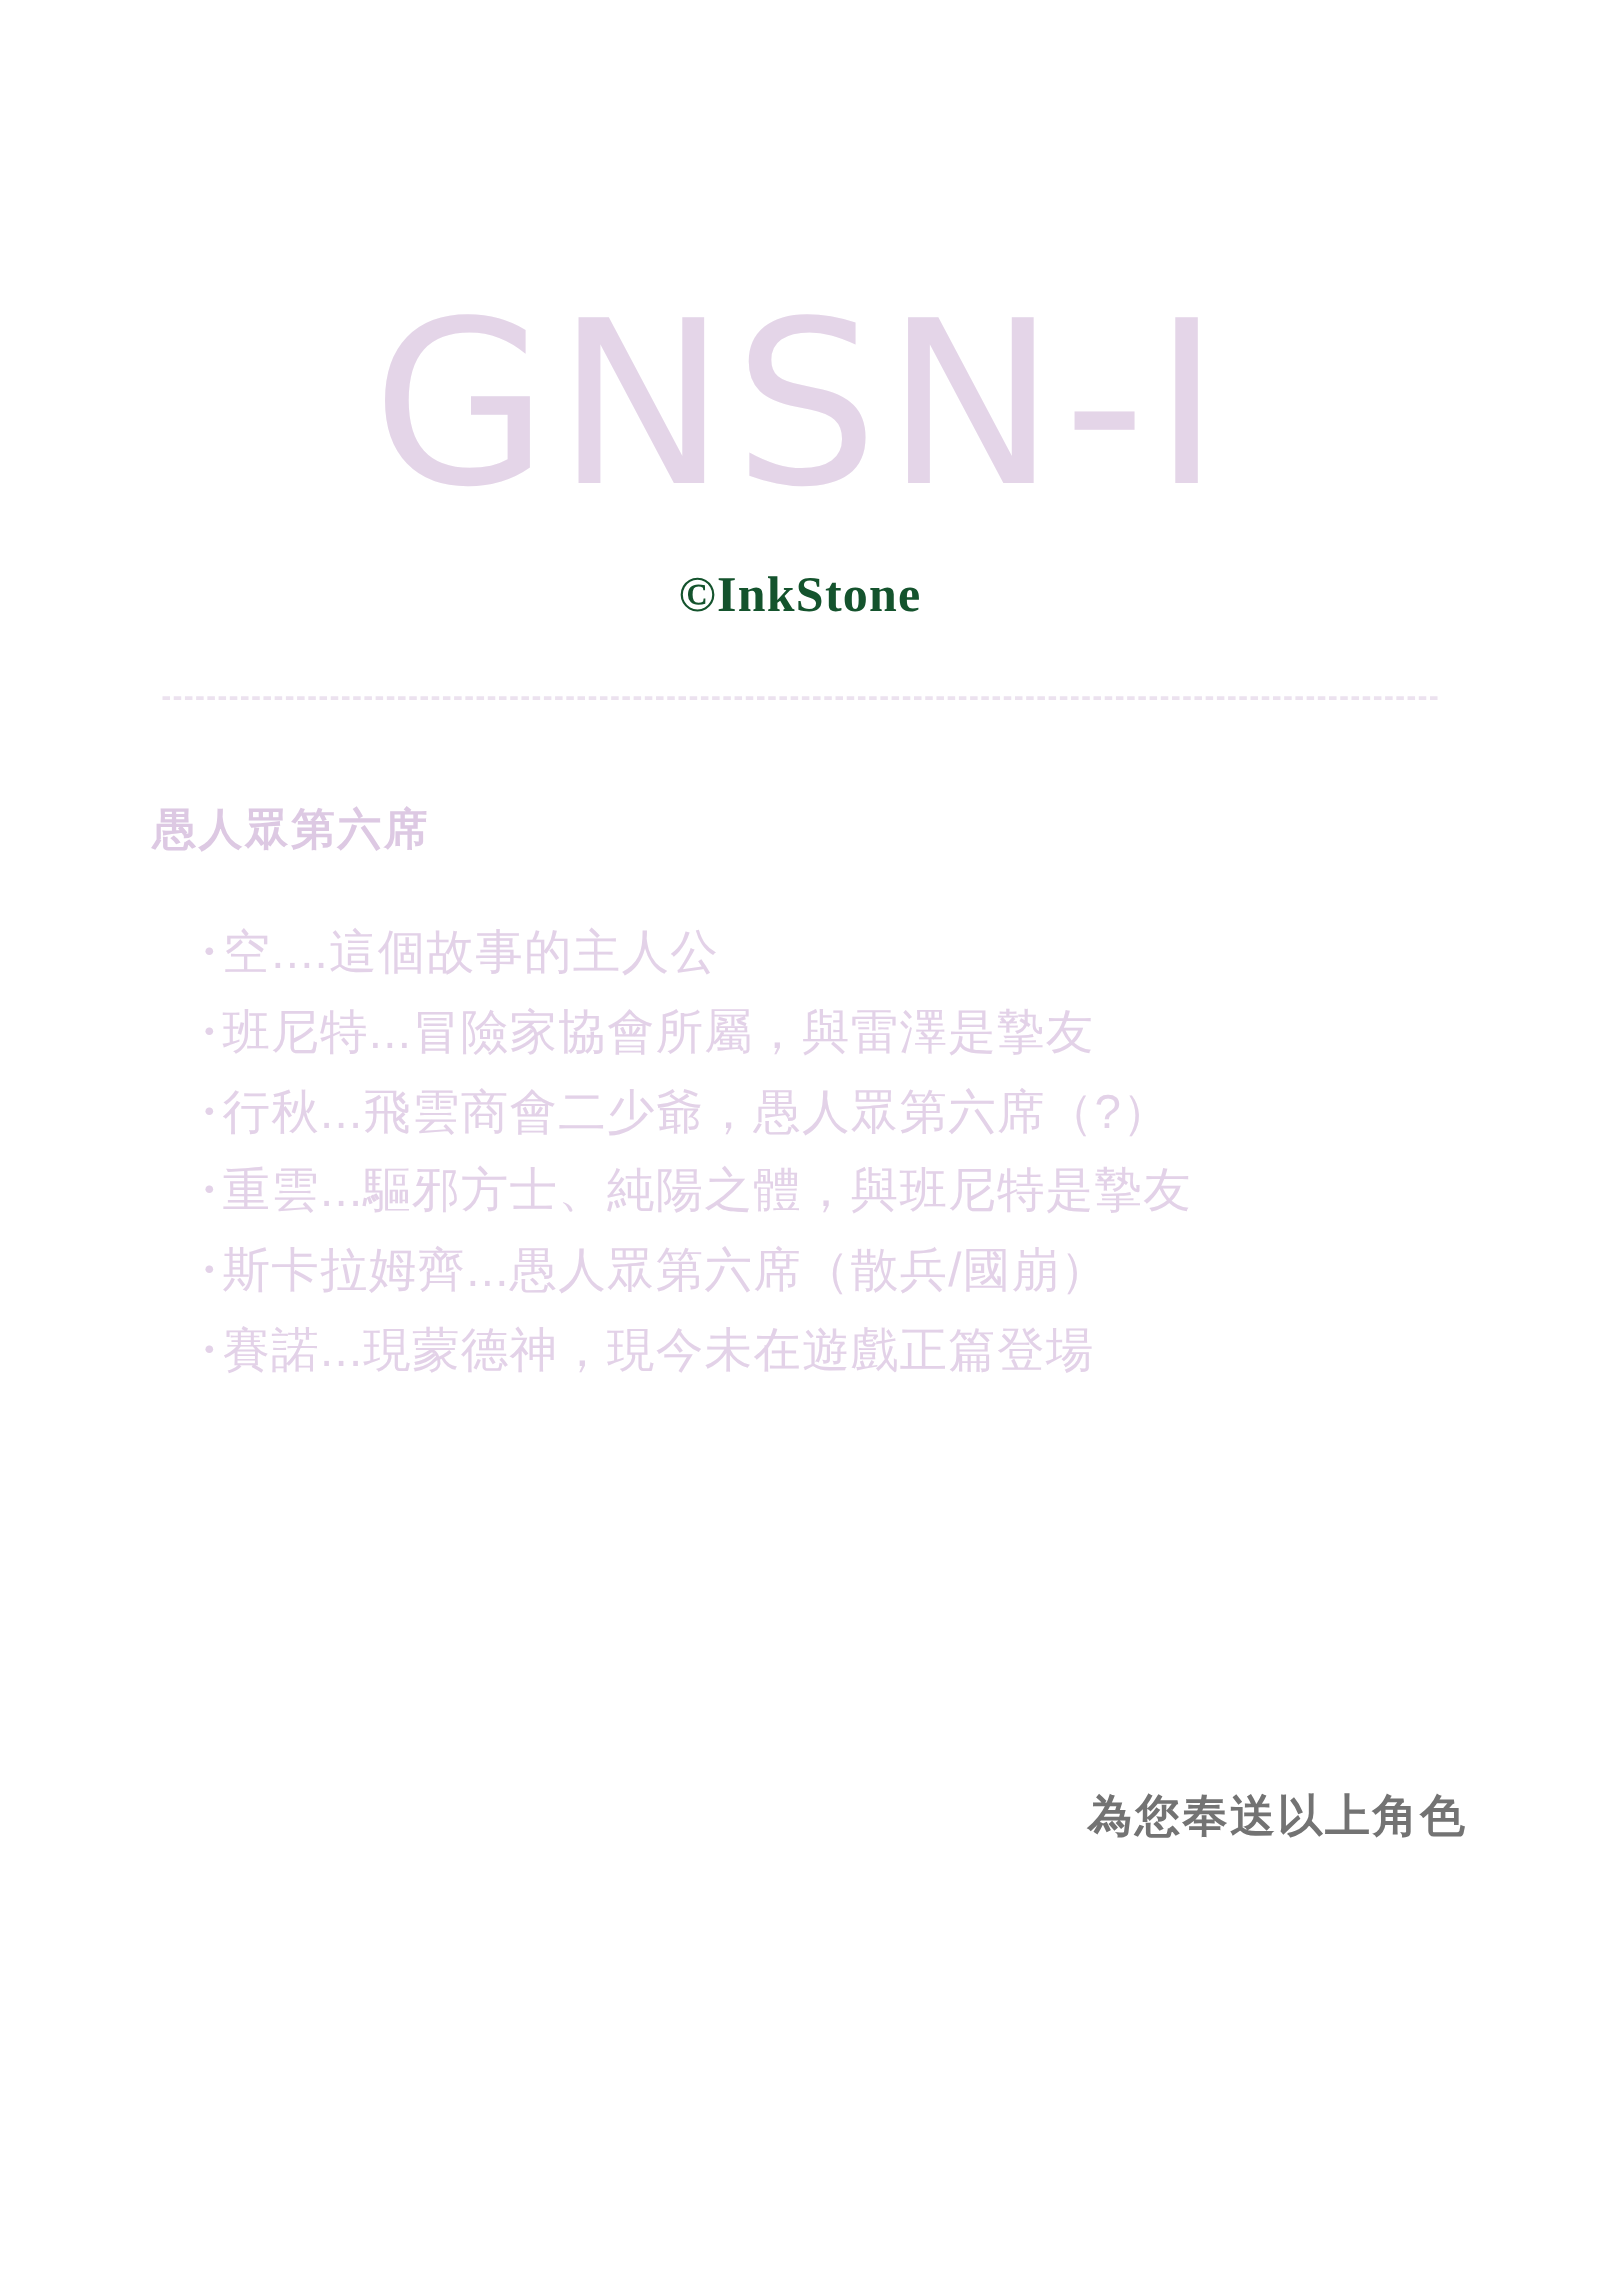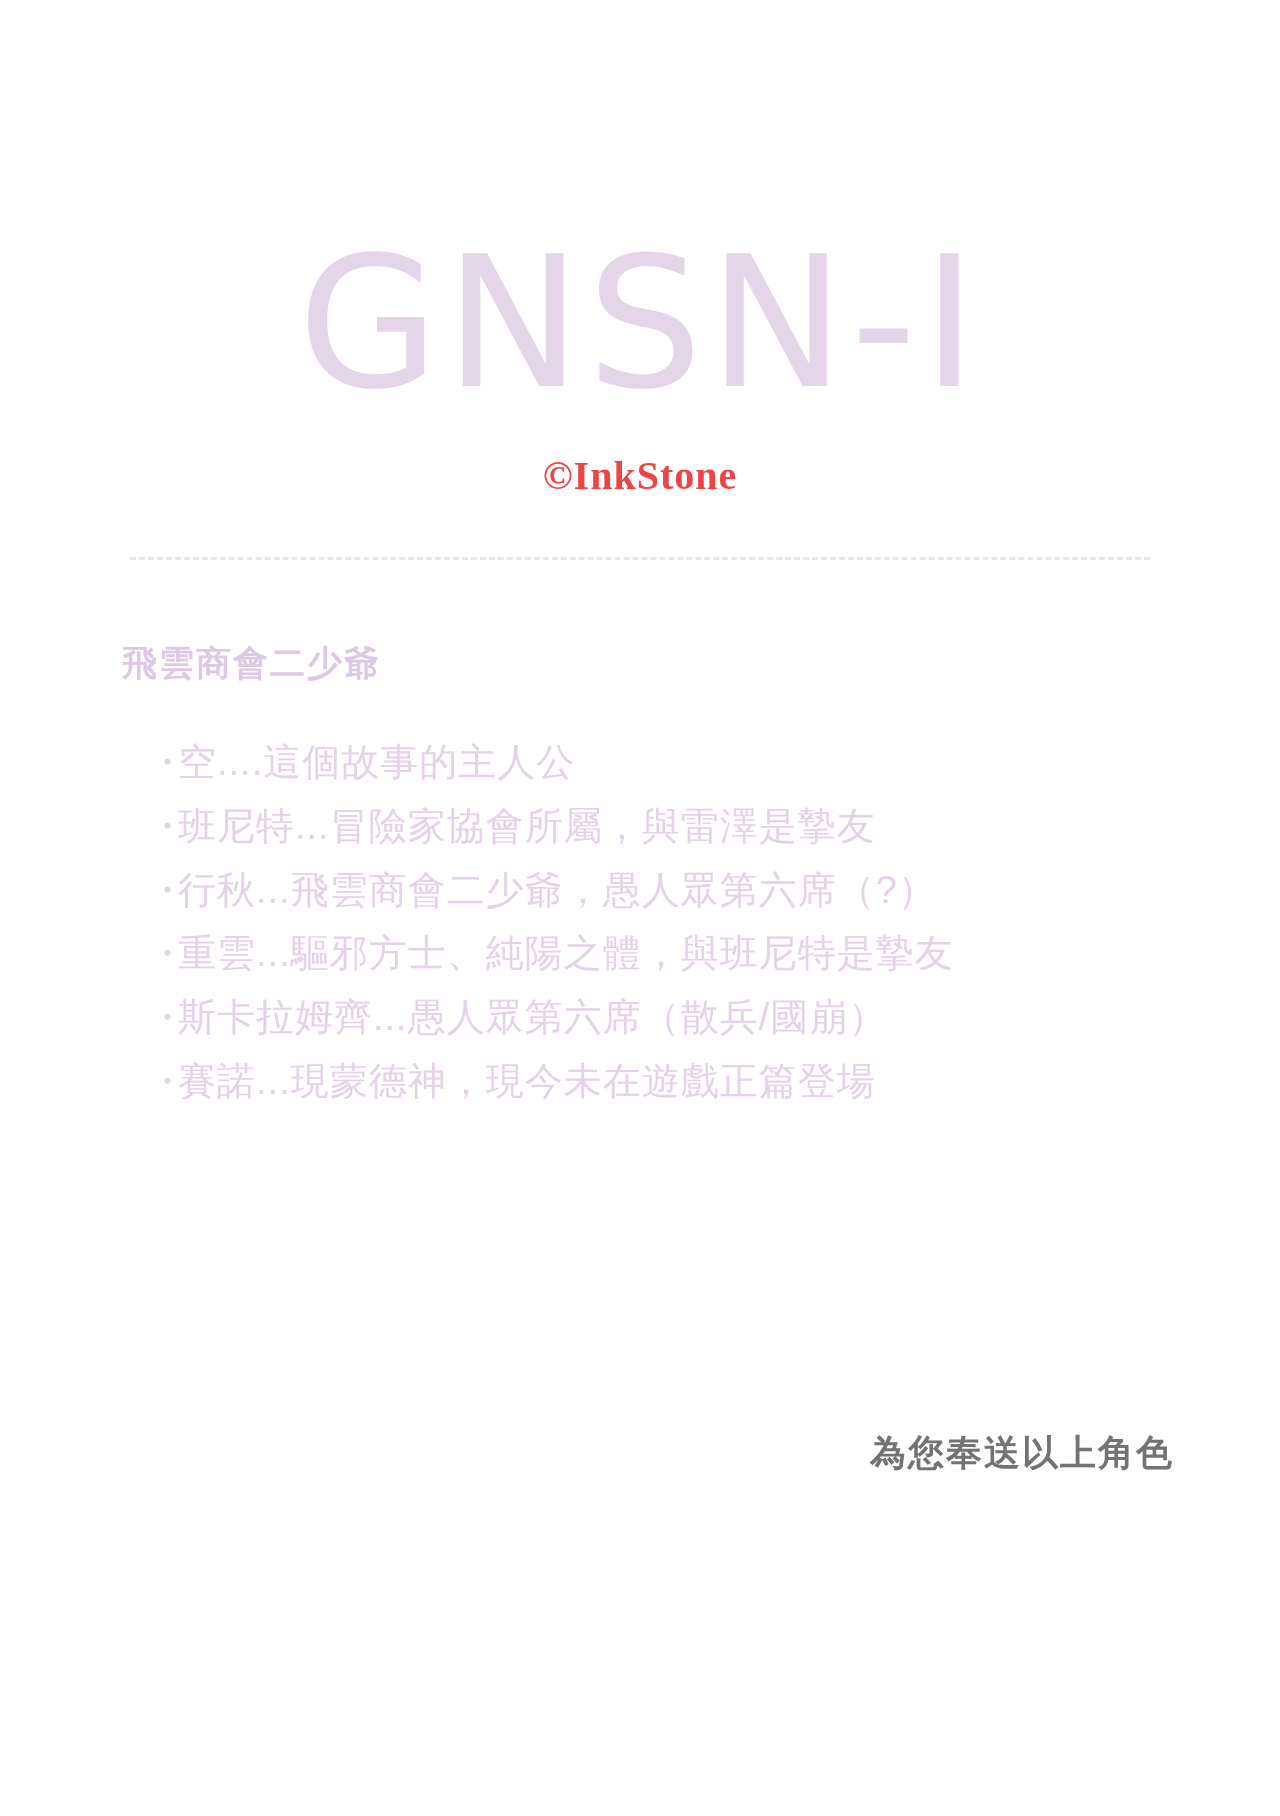--- a/index.html
+++ b/index.html
@@ -32,21 +32,21 @@
     letter-spacing: 6px;
     color: #e4d5e8;
     line-height: 1;
     margin: 0;
     user-select: none;
   }
   .credit {
     font-family: "Liberation Serif", serif;
     font-weight: bold;
     font-size: 40px;
-    color: #ef4444;
+    color: #14532d;
     margin-top: 38px;
     letter-spacing: 1px;
   }
   .divider {
     margin: 58px auto 0 auto;
     width: 1020px;
     height: 0;
     border-top: 3px dashed #ece2ef;
   }
   .section-heading {
@@ -89,21 +89,21 @@
 
 <div class="page">
 
   <div class="title-block">
     <div class="main-title">GNSN-I</div>
     <div class="credit">©InkStone</div>
   </div>
 
   <div class="divider"></div>
 
-  <div class="section-heading">飛雲商會二少爺</div>
+  <div class="section-heading">愚人眾第六席</div>
 
   <ul class="char-list">
     <li><span class="bullet">・</span><span>空....這個故事的主人公</span></li>
     <li><span class="bullet">・</span><span>班尼特...冒險家協會所屬，與雷澤是摯友</span></li>
     <li><span class="bullet">・</span><span>行秋...飛雲商會二少爺，愚人眾第六席（?）</span></li>
     <li><span class="bullet">・</span><span>重雲...驅邪方士、純陽之體，與班尼特是摯友</span></li>
     <li><span class="bullet">・</span><span>斯卡拉姆齊...愚人眾第六席（散兵/國崩）</span></li>
     <li><span class="bullet">・</span><span>賽諾...現蒙德神，現今未在遊戲正篇登場</span></li>
   </ul>
 

